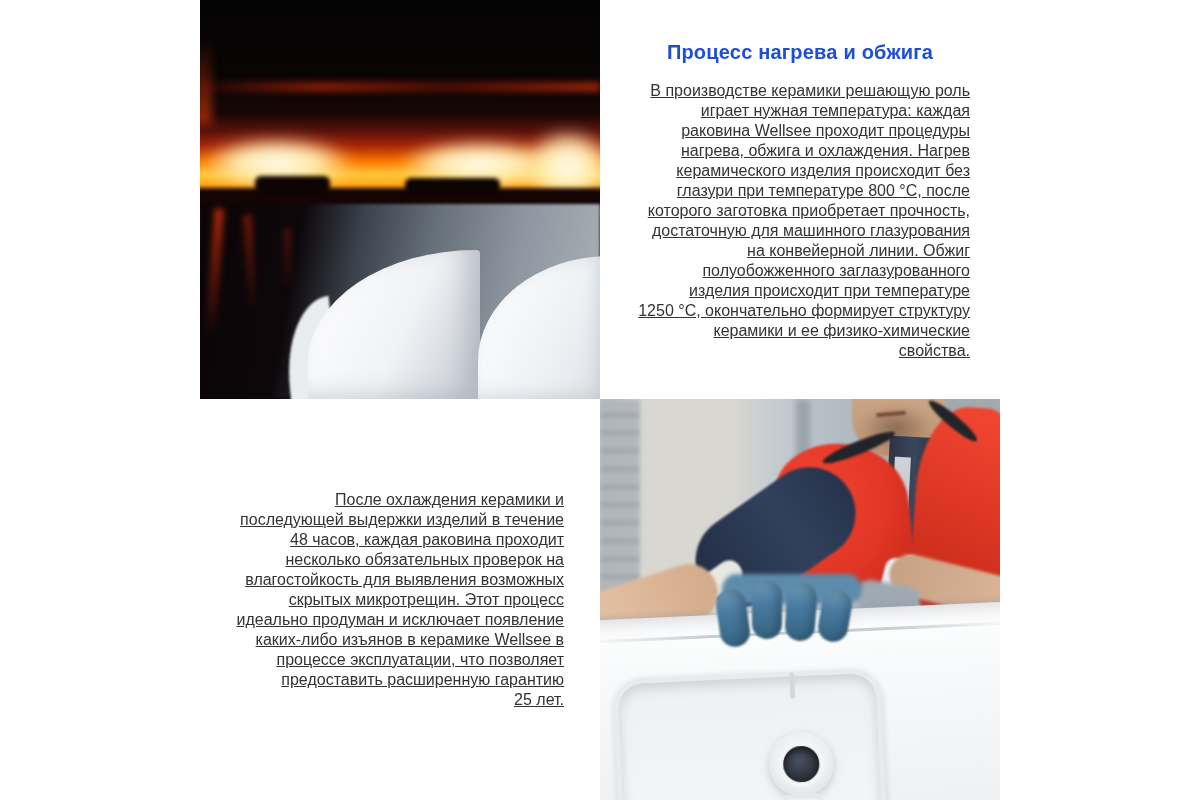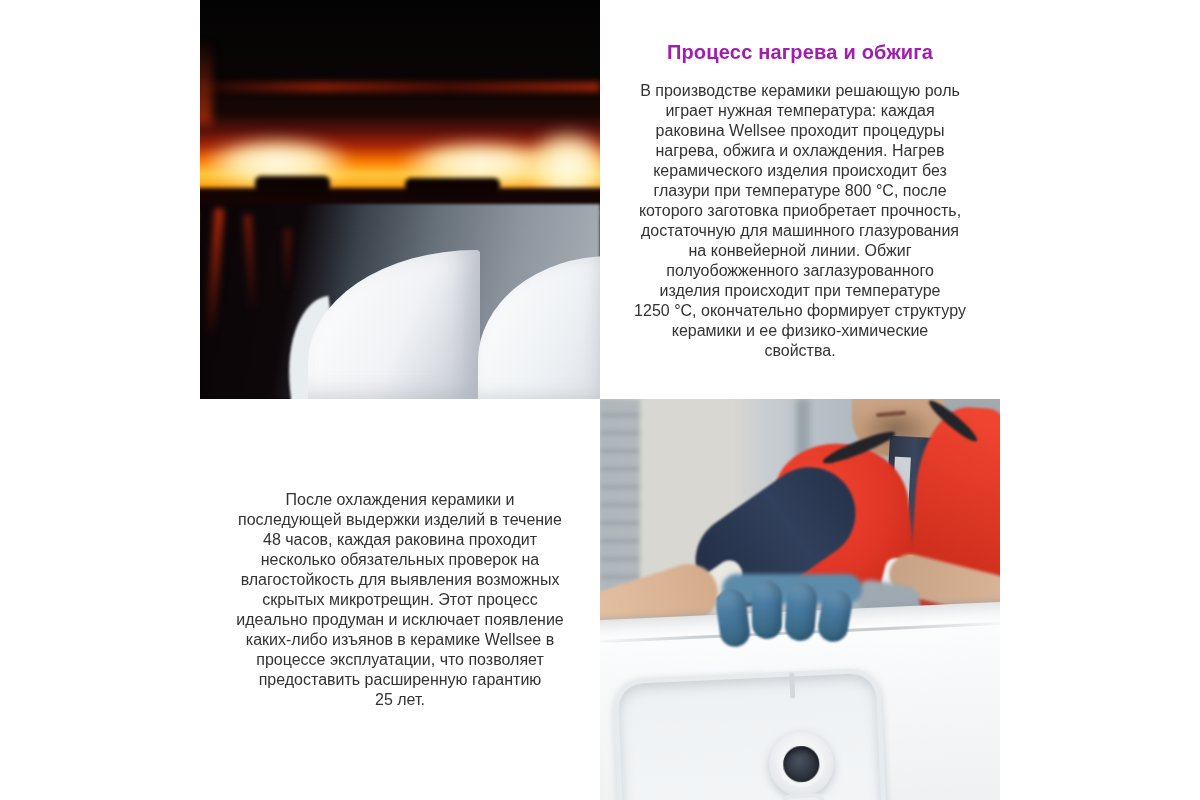--- a/index.html
+++ b/index.html
@@ -6,23 +6,23 @@
   body{width:1200px;height:800px;position:relative;overflow:hidden;
        font-family:"Liberation Sans","DejaVu Sans",sans-serif;}
   .page{position:absolute;inset:0;background:#ffffff;}
 
   
   .text-cell{position:absolute;width:400px;height:400px;display:flex;
              flex-direction:column;justify-content:center;box-sizing:border-box;}
   .text-cell.tr{left:600px;top:0;padding:0 30px;}
   .text-cell.bl{left:200px;top:400px;padding:0 36px;}
   .text-cell h2{margin:0 0 16px 0;font-size:20px;line-height:26px;font-weight:bold;
-                color:#a21caf;text-align:center;letter-spacing:.2px;}
+                color:#1d4ed8;text-align:center;letter-spacing:.2px;}
   .text-cell p{margin:0;font-size:16px;line-height:20px;color:#333333;
-               white-space:pre-line;text-align:center;}
+               white-space:pre-line;text-align:right;text-decoration:underline;}
 
   
   .photo{position:absolute;overflow:hidden;}
   .photo *{position:absolute;}
 
   
   .kiln{left:200px;top:0;width:400px;height:399px;background:#070404;}
   .k-top{left:0;right:0;top:0;height:135px;
          background:linear-gradient(180deg,#040303 0%,#090505 55%,#160704 82%,#33100a 100%);}
   .k-ember{left:0;right:0;top:82px;height:10px;filter:blur(3px);

